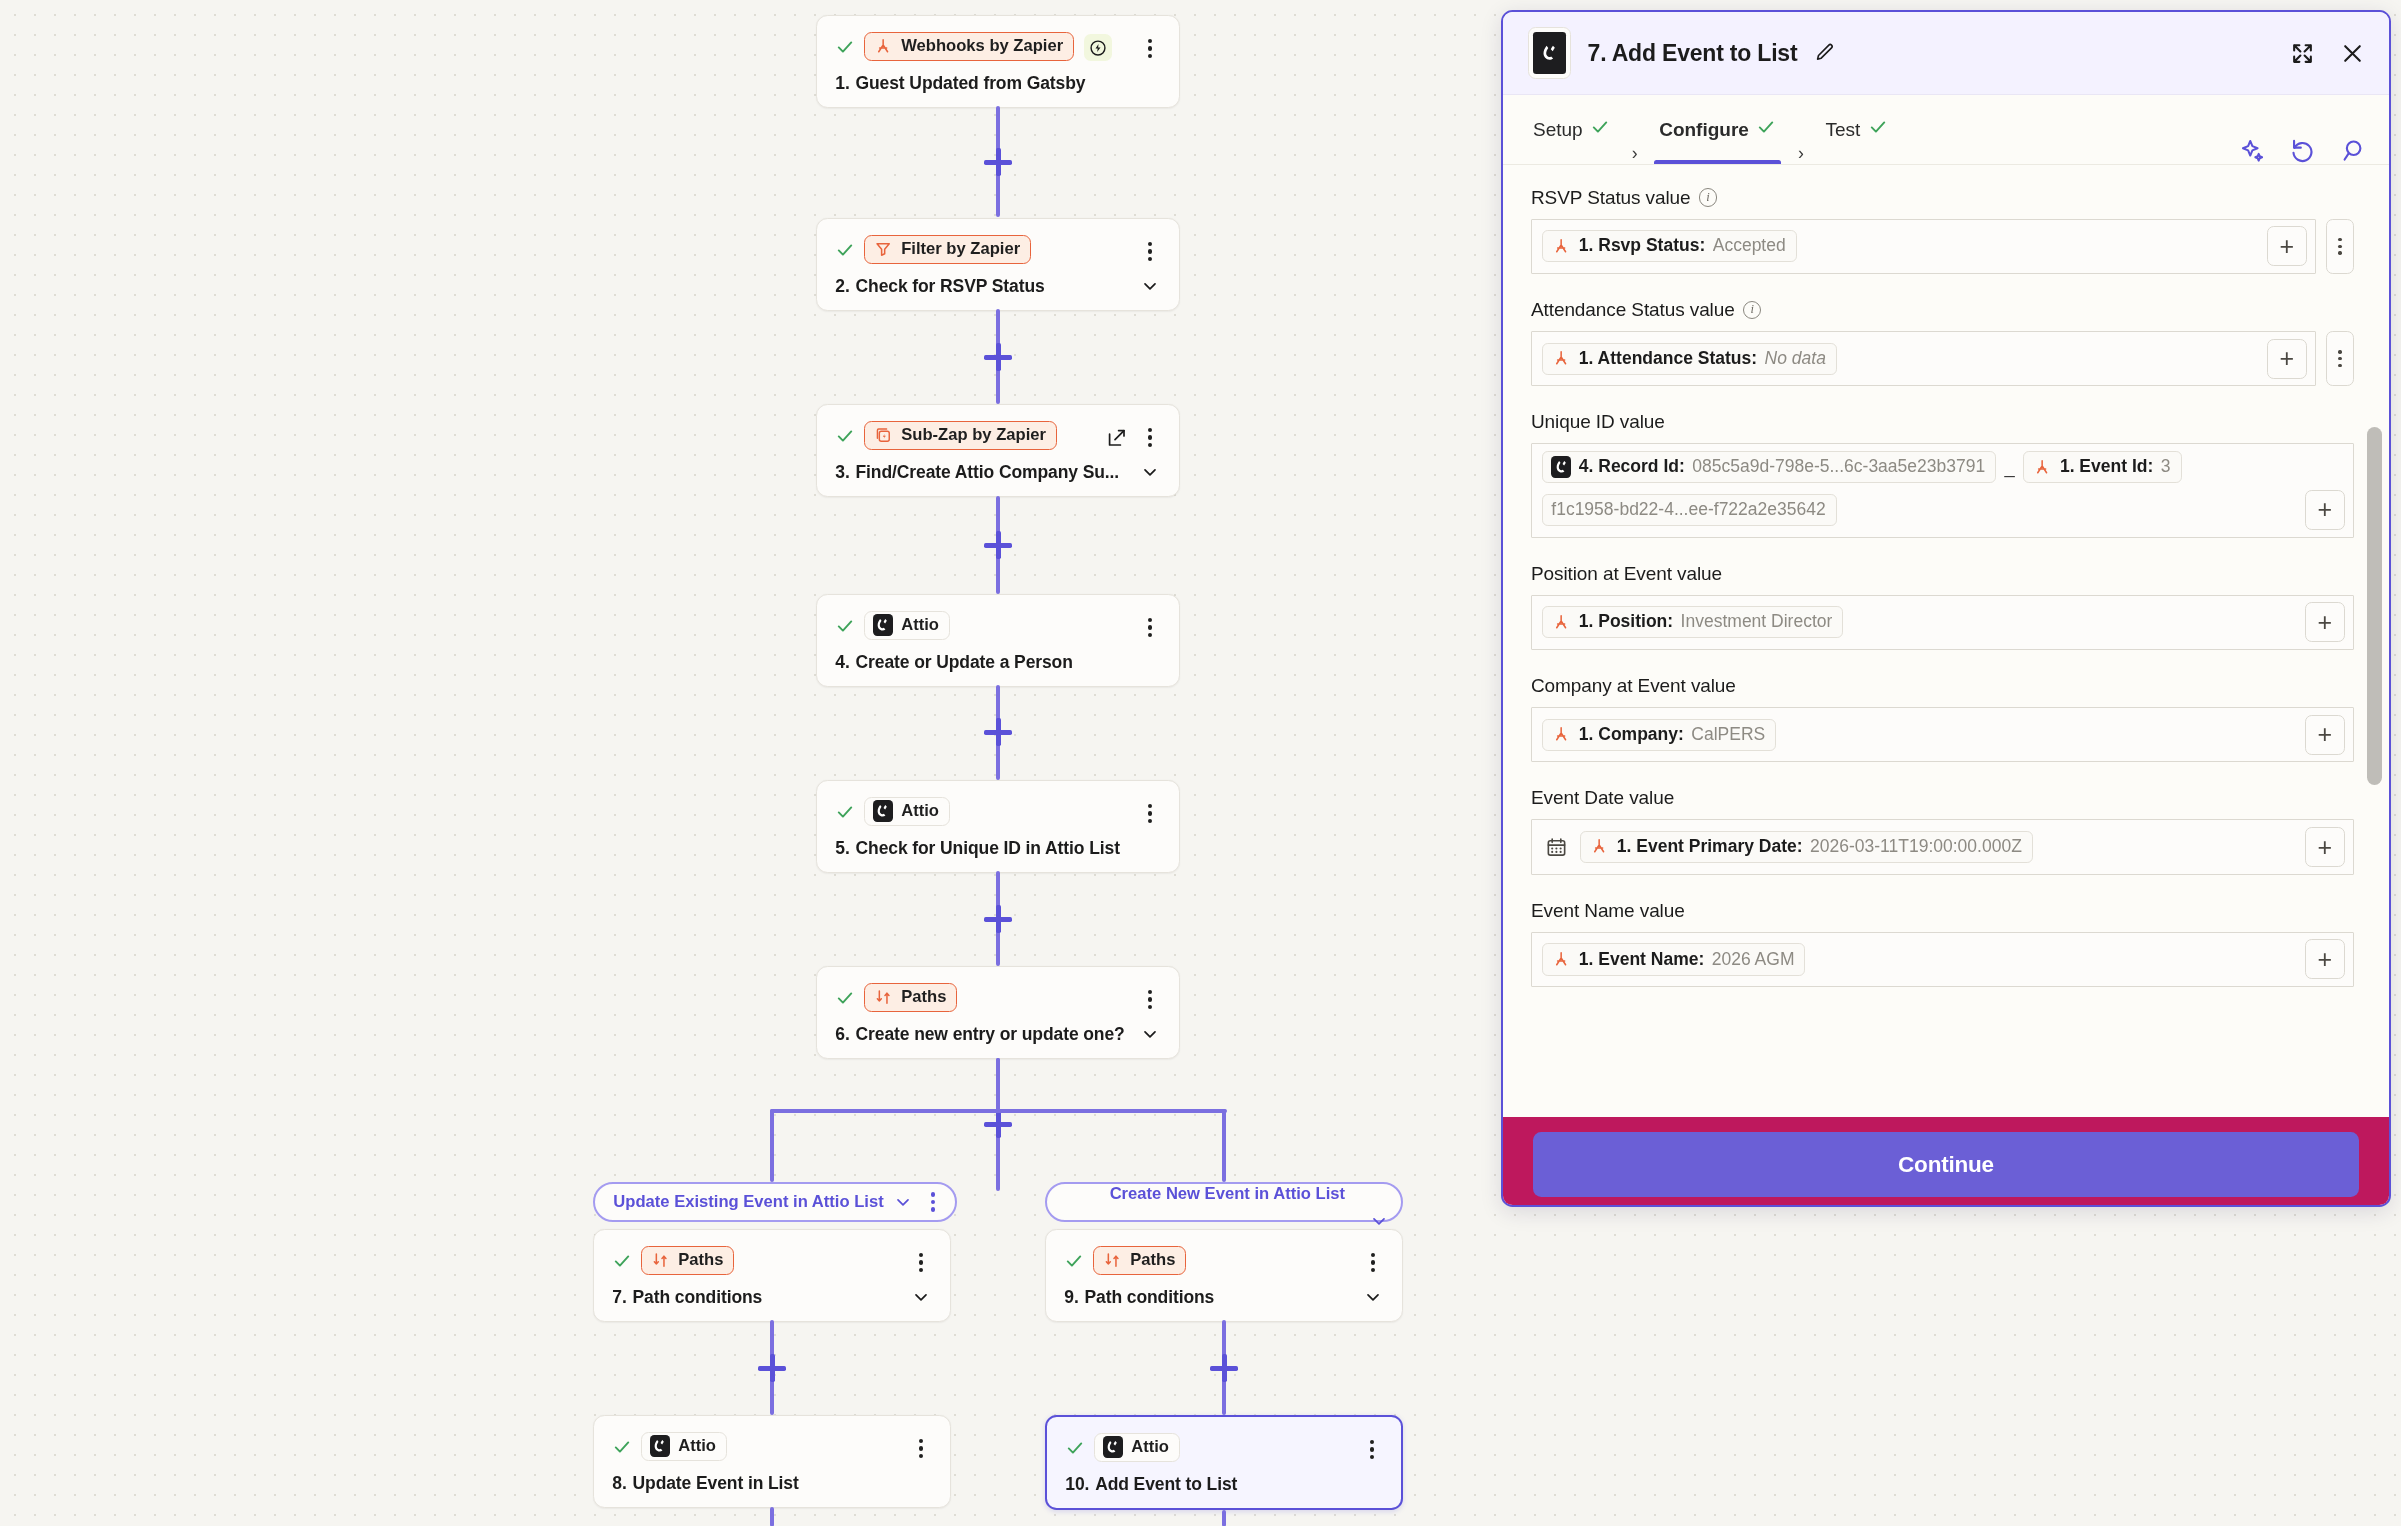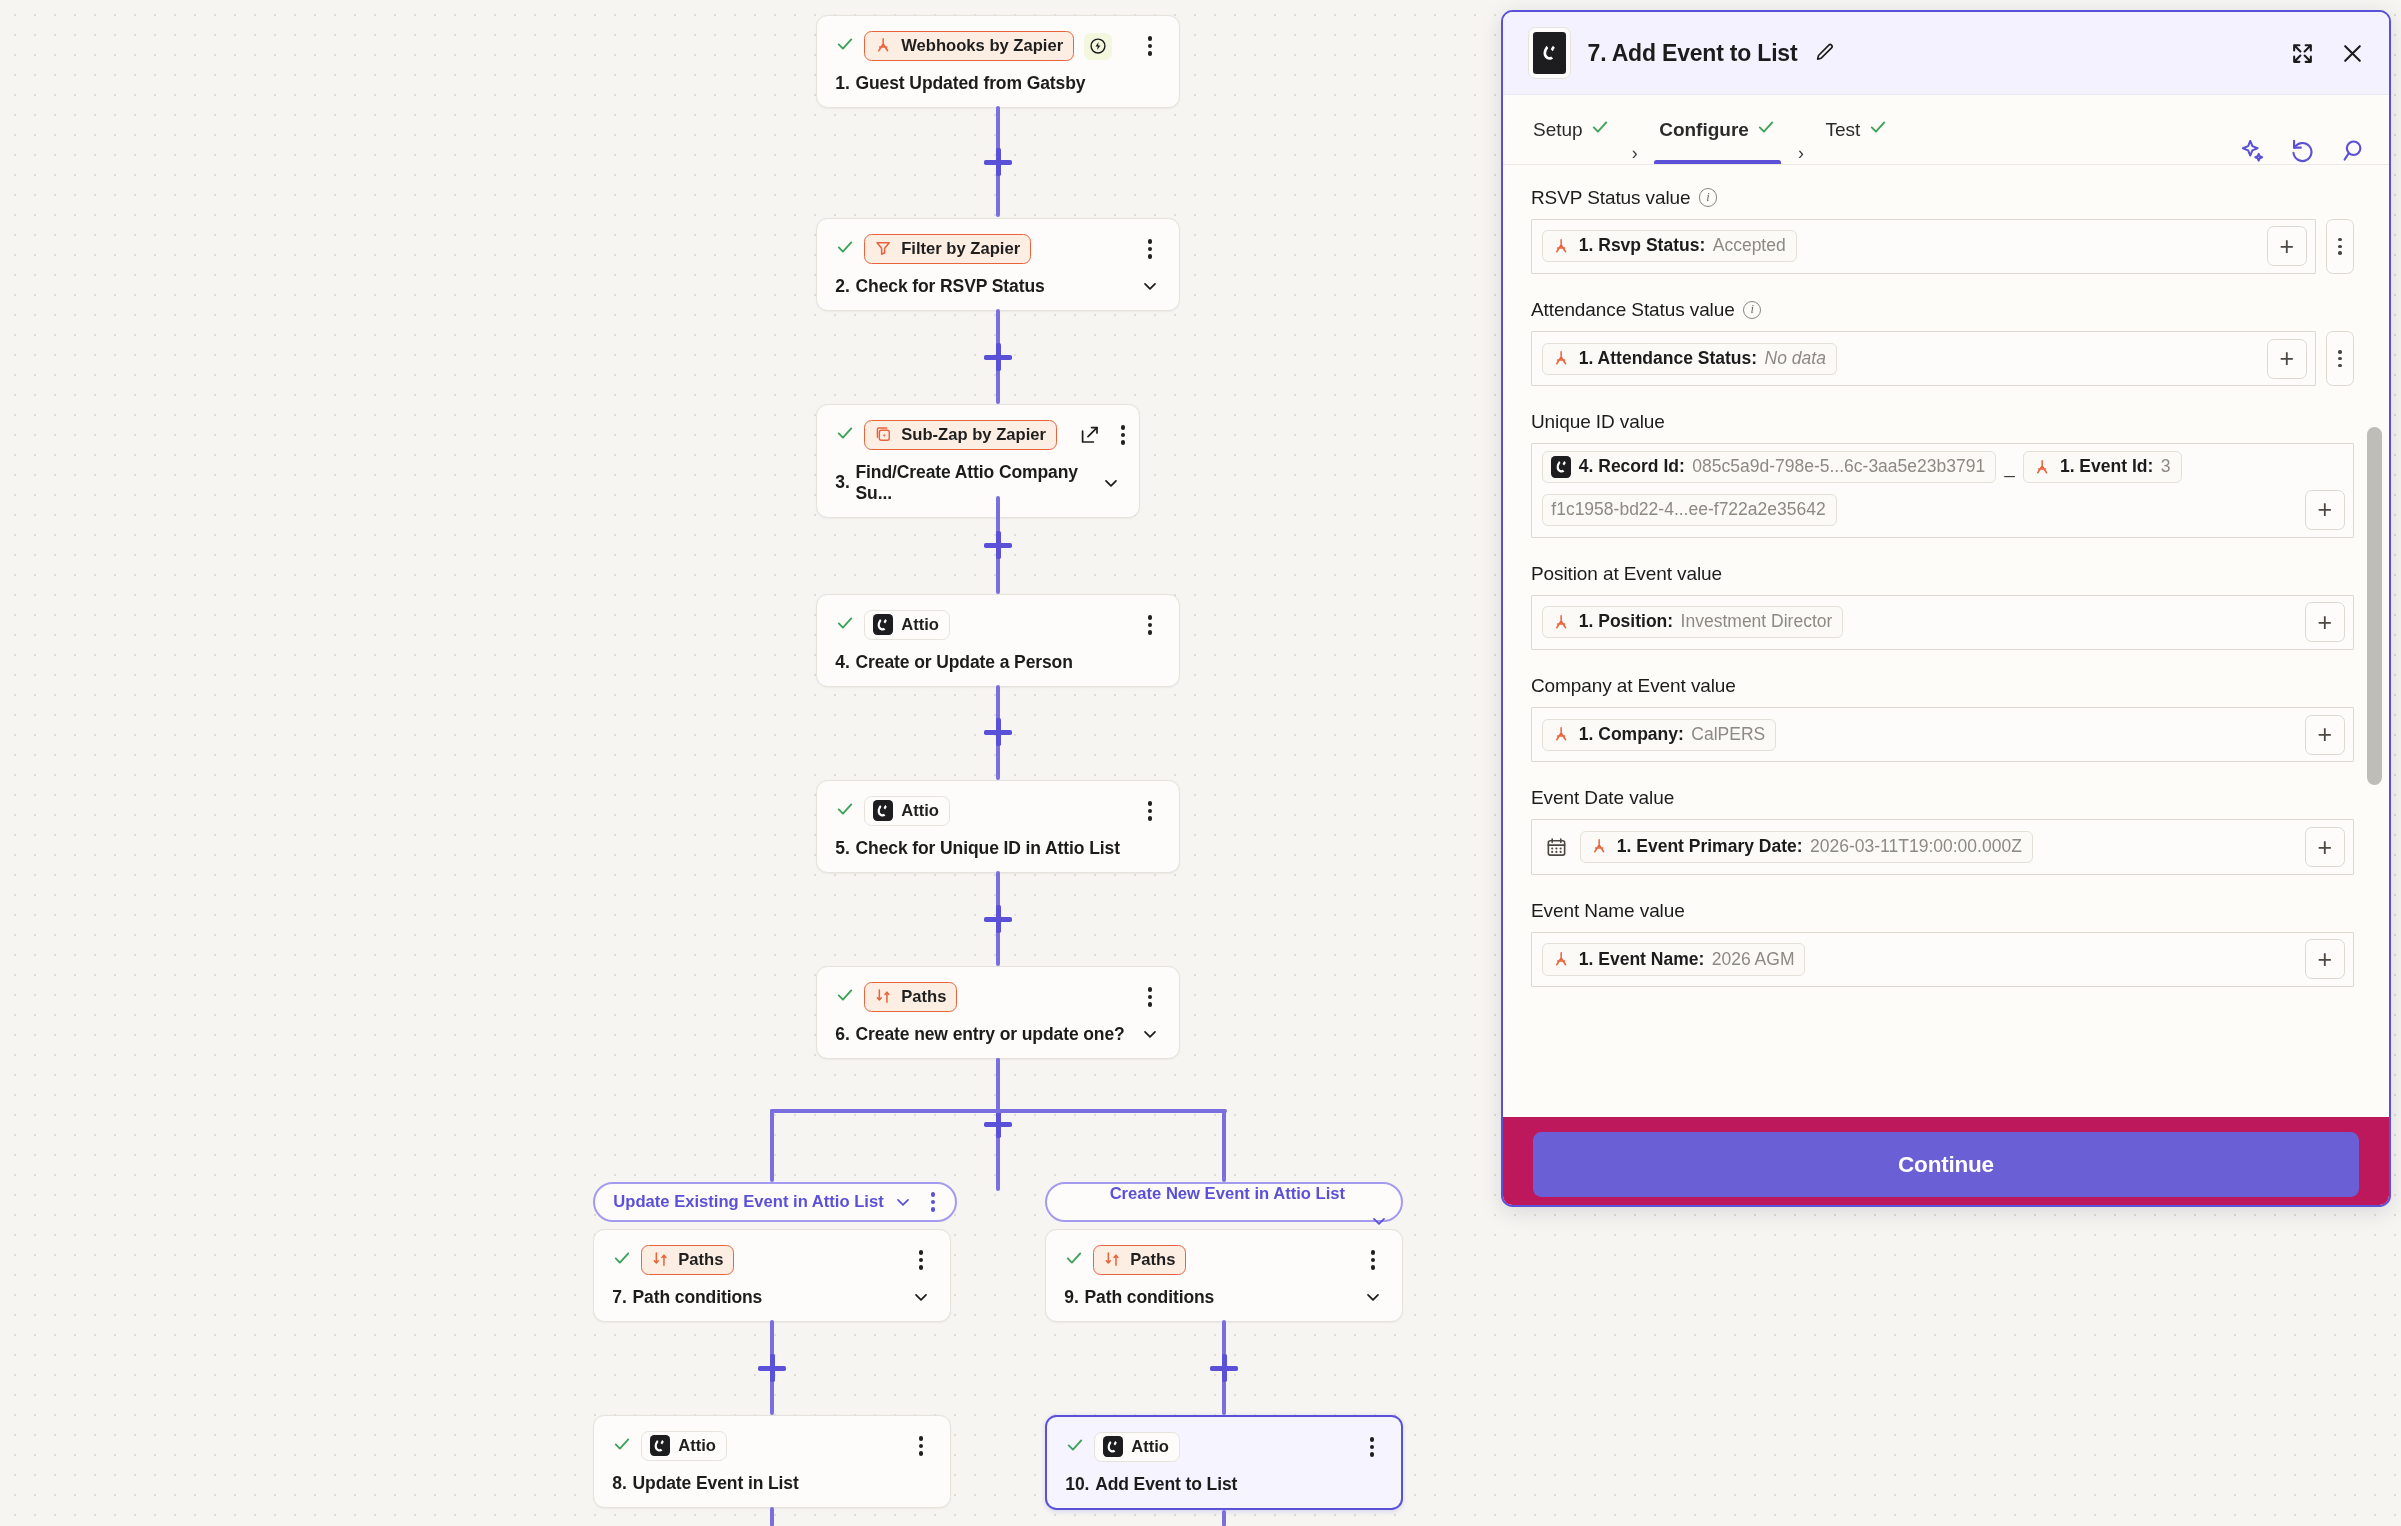--- a/index.html
+++ b/index.html
@@ -27,21 +27,21 @@
     border-radius: 11.6px;
     box-shadow: 0 0.8px 1.7px rgba(0,0,0,0.05);
     padding: 15px 18.3px 13.3px 18.3px;
   }
   .node.selected {
     border: 2.5px solid #5b51d8;
     background: #f6f5ff;
     box-shadow: 0 1.7px 5px rgba(91,81,216,0.18);
   }
   .node-top {
-    display: flex; align-items: center; gap: 10px;
+    display: flex; align-items: flex-end; gap: 10px;
     height: 30px;
   }
   .check {
     color: #3ea35a; font-size: 21.6px; line-height: 1; font-weight: 400;
     display: inline-block; width: 18.3px; flex: 0 0 auto;
   }
   .app-chip {
     display: inline-flex; align-items: center; gap: 8.3px;
     border-radius: 7.5px; padding: 3.3px 10px 4.2px 8.3px;
     font-size: 16.6px; font-weight: 700; color: #1f1f1f;
@@ -276,21 +276,21 @@
         <span class="t">Check for RSVP Status</span>
         <span class="chev">
           <svg width="20" height="20" viewBox="0 0 24 24" fill="none" stroke="#1c1c1c" stroke-width="2.1" stroke-linecap="round" stroke-linejoin="round">
             <path d="M6 9.5 12 15.5 18 9.5"></path>
           </svg>
         </span>
       </div>
     </div>
     <div class="vline" style="left: 996px; top: 309px; height: 95px;"></div>
     <div class="plusconn" style="left: 984px; top: 343px;"></div>
-    <div class="node" style="left: 816px; top: 404px; width: 324px;">
+    <div class="node" style="left: 816px; top: 404px; width: 364px;">
       <div class="node-top">
         <span class="check"><svg width="20" height="20" viewBox="0 0 24 24" fill="none" stroke="#3ea35a" stroke-width="2.3" stroke-linecap="round" stroke-linejoin="round">
             <path d="M4.5 12.5 9.5 17.5 19.5 6.5"></path>
           </svg></span>
         <span class="app-chip zapier">
           <span class="chip-ico">
             <svg width="18.3" height="18.3" viewBox="0 0 24 24" fill="none" stroke="#e8643c" stroke-width="1.9" stroke-linejoin="round">
               <rect x="7" y="7" width="13" height="13" rx="2.5"></rect>
               <path d="M4.5 16V5.5A1.5 1.5 0 0 1 6 4h10.5" stroke-linecap="round"></path>
               <path d="M14 10.5l-2.5 3.5h2.2l-.7 2.5 2.6-3.6h-2.2z" fill="#e8643c" stroke="none"></path>

